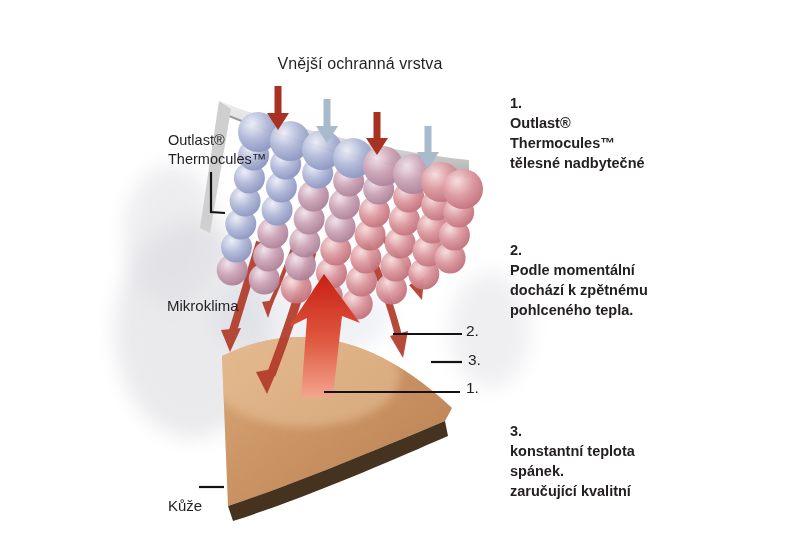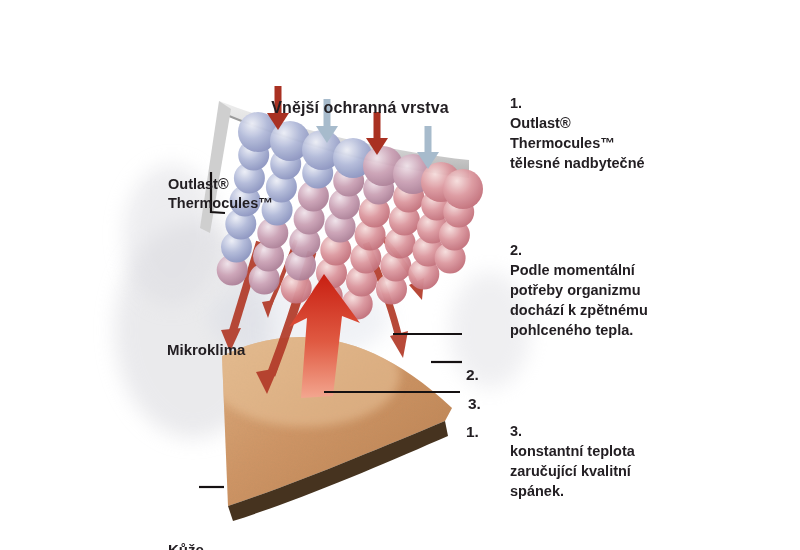--- a/index.html
+++ b/index.html
@@ -1,21 +1,21 @@
 <!DOCTYPE html>
 <html><head>
 <meta charset="utf-8">
 <style>
   html,body{margin:0;padding:0;background:#ffffff;}
   .stage{
     position:relative;width:800px;height:550px;overflow:hidden;background:#ffffff;
     font-family:"Liberation Sans","DejaVu Sans",sans-serif;color:#221e22;
   }
   .stage svg{position:absolute;left:0;top:0;}
-  .txt{position:absolute;font-weight:700;white-space:nowrap;margin-top:44px;}
+  .txt{position:absolute;font-weight:400;white-space:nowrap;}
   .title{left:260px;top:55px;width:200px;text-align:center;font-size:16px;letter-spacing:.1px;}
   .lbl{font-size:14.5px;line-height:19px;}
   .lbl-thermocules{left:168px;top:131px;}
   .lbl-mikroklima{left:167px;top:296px;font-size:15px;}
   .lbl-kuze{left:168px;top:496px;font-size:15px;}
   .callout{font-size:15.5px;}
   .callout-2{left:466px;top:322px;}
   .callout-3{left:468px;top:351px;}
   .callout-1{left:466px;top:379px;}
   .step{position:absolute;left:510px;width:190px;font-weight:700;font-size:14.5px;line-height:20px;}
@@ -211,24 +211,23 @@
   <div class="step step-1">
     <div>1.</div>
     <div>Outlast®</div>
     <div>Thermocules™</div>
     <div>tělesné nadbytečné</div>
   </div>
 
   <div class="step step-2">
     <div>2.</div>
     <div>Podle momentální</div>
-    <div>potřeby organizmu</div>
     <div>dochází k zpětnému</div>
     <div>pohlceného tepla.</div>
   </div>
 
   <div class="step step-3">
     <div>3.</div>
     <div>konstantní teplota</div>
+    <div>spánek.</div>
     <div>zaručující kvalitní</div>
-    <div>spánek.</div>
   </div>
 </div>
 
 </body></html>

